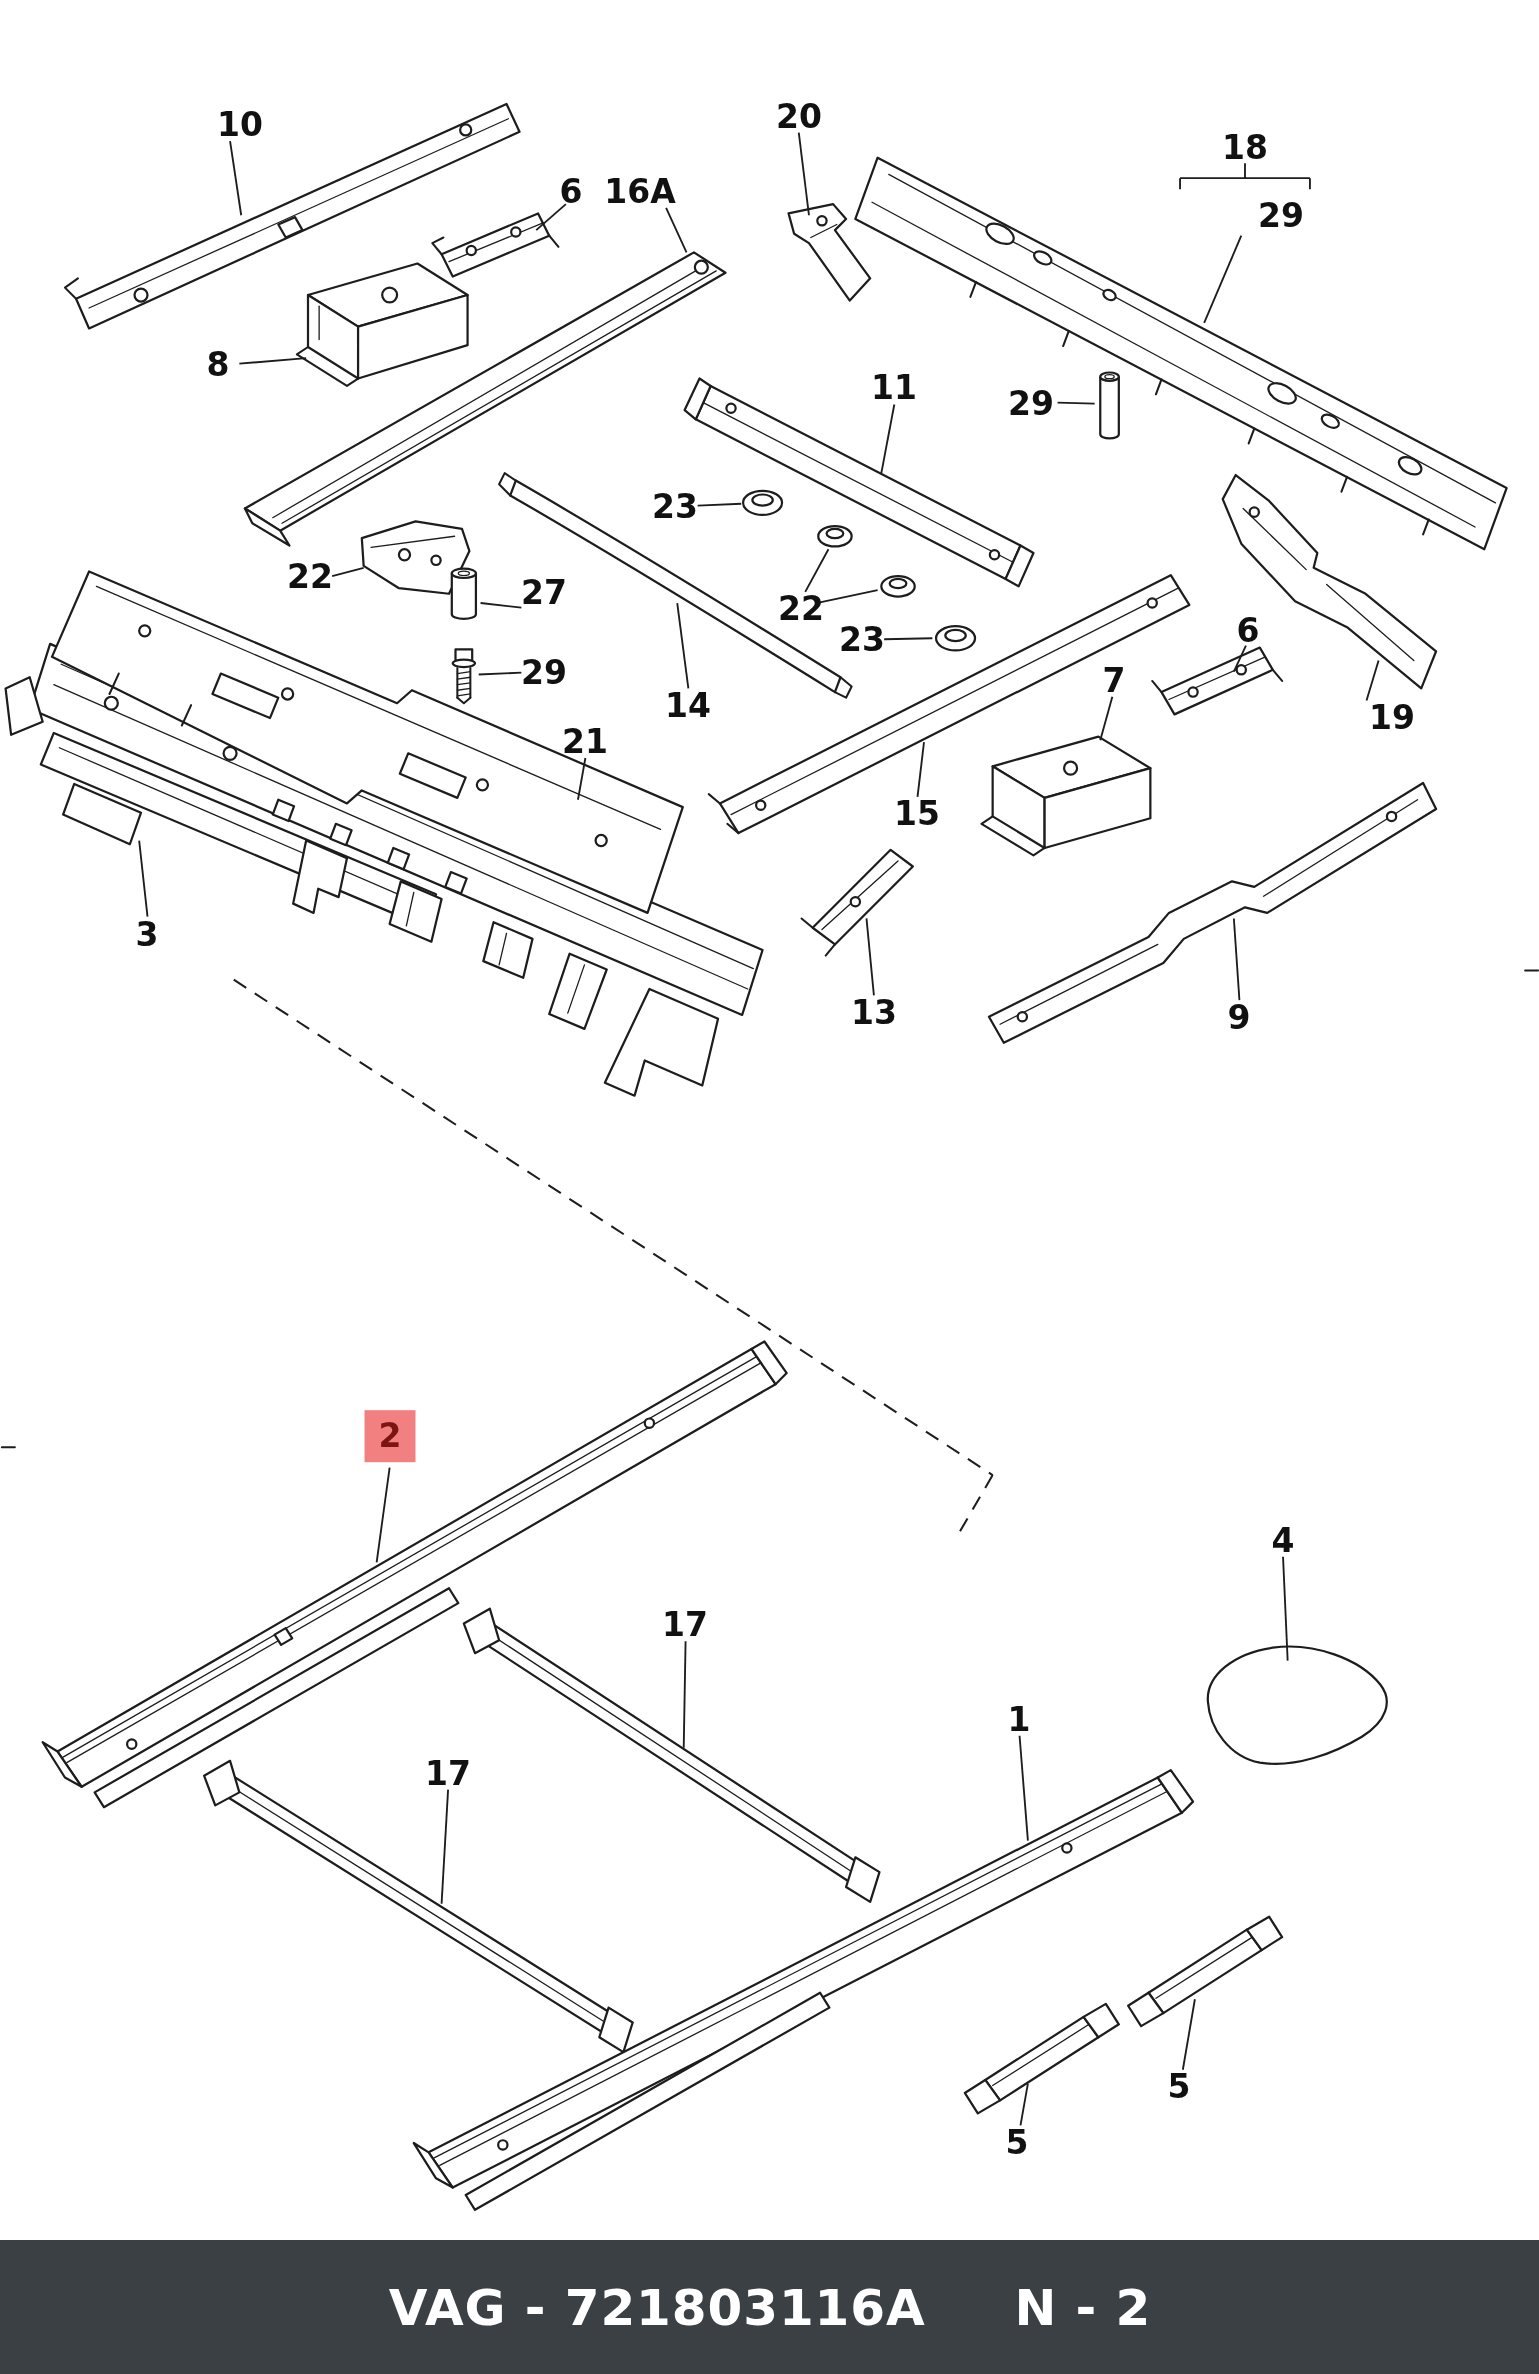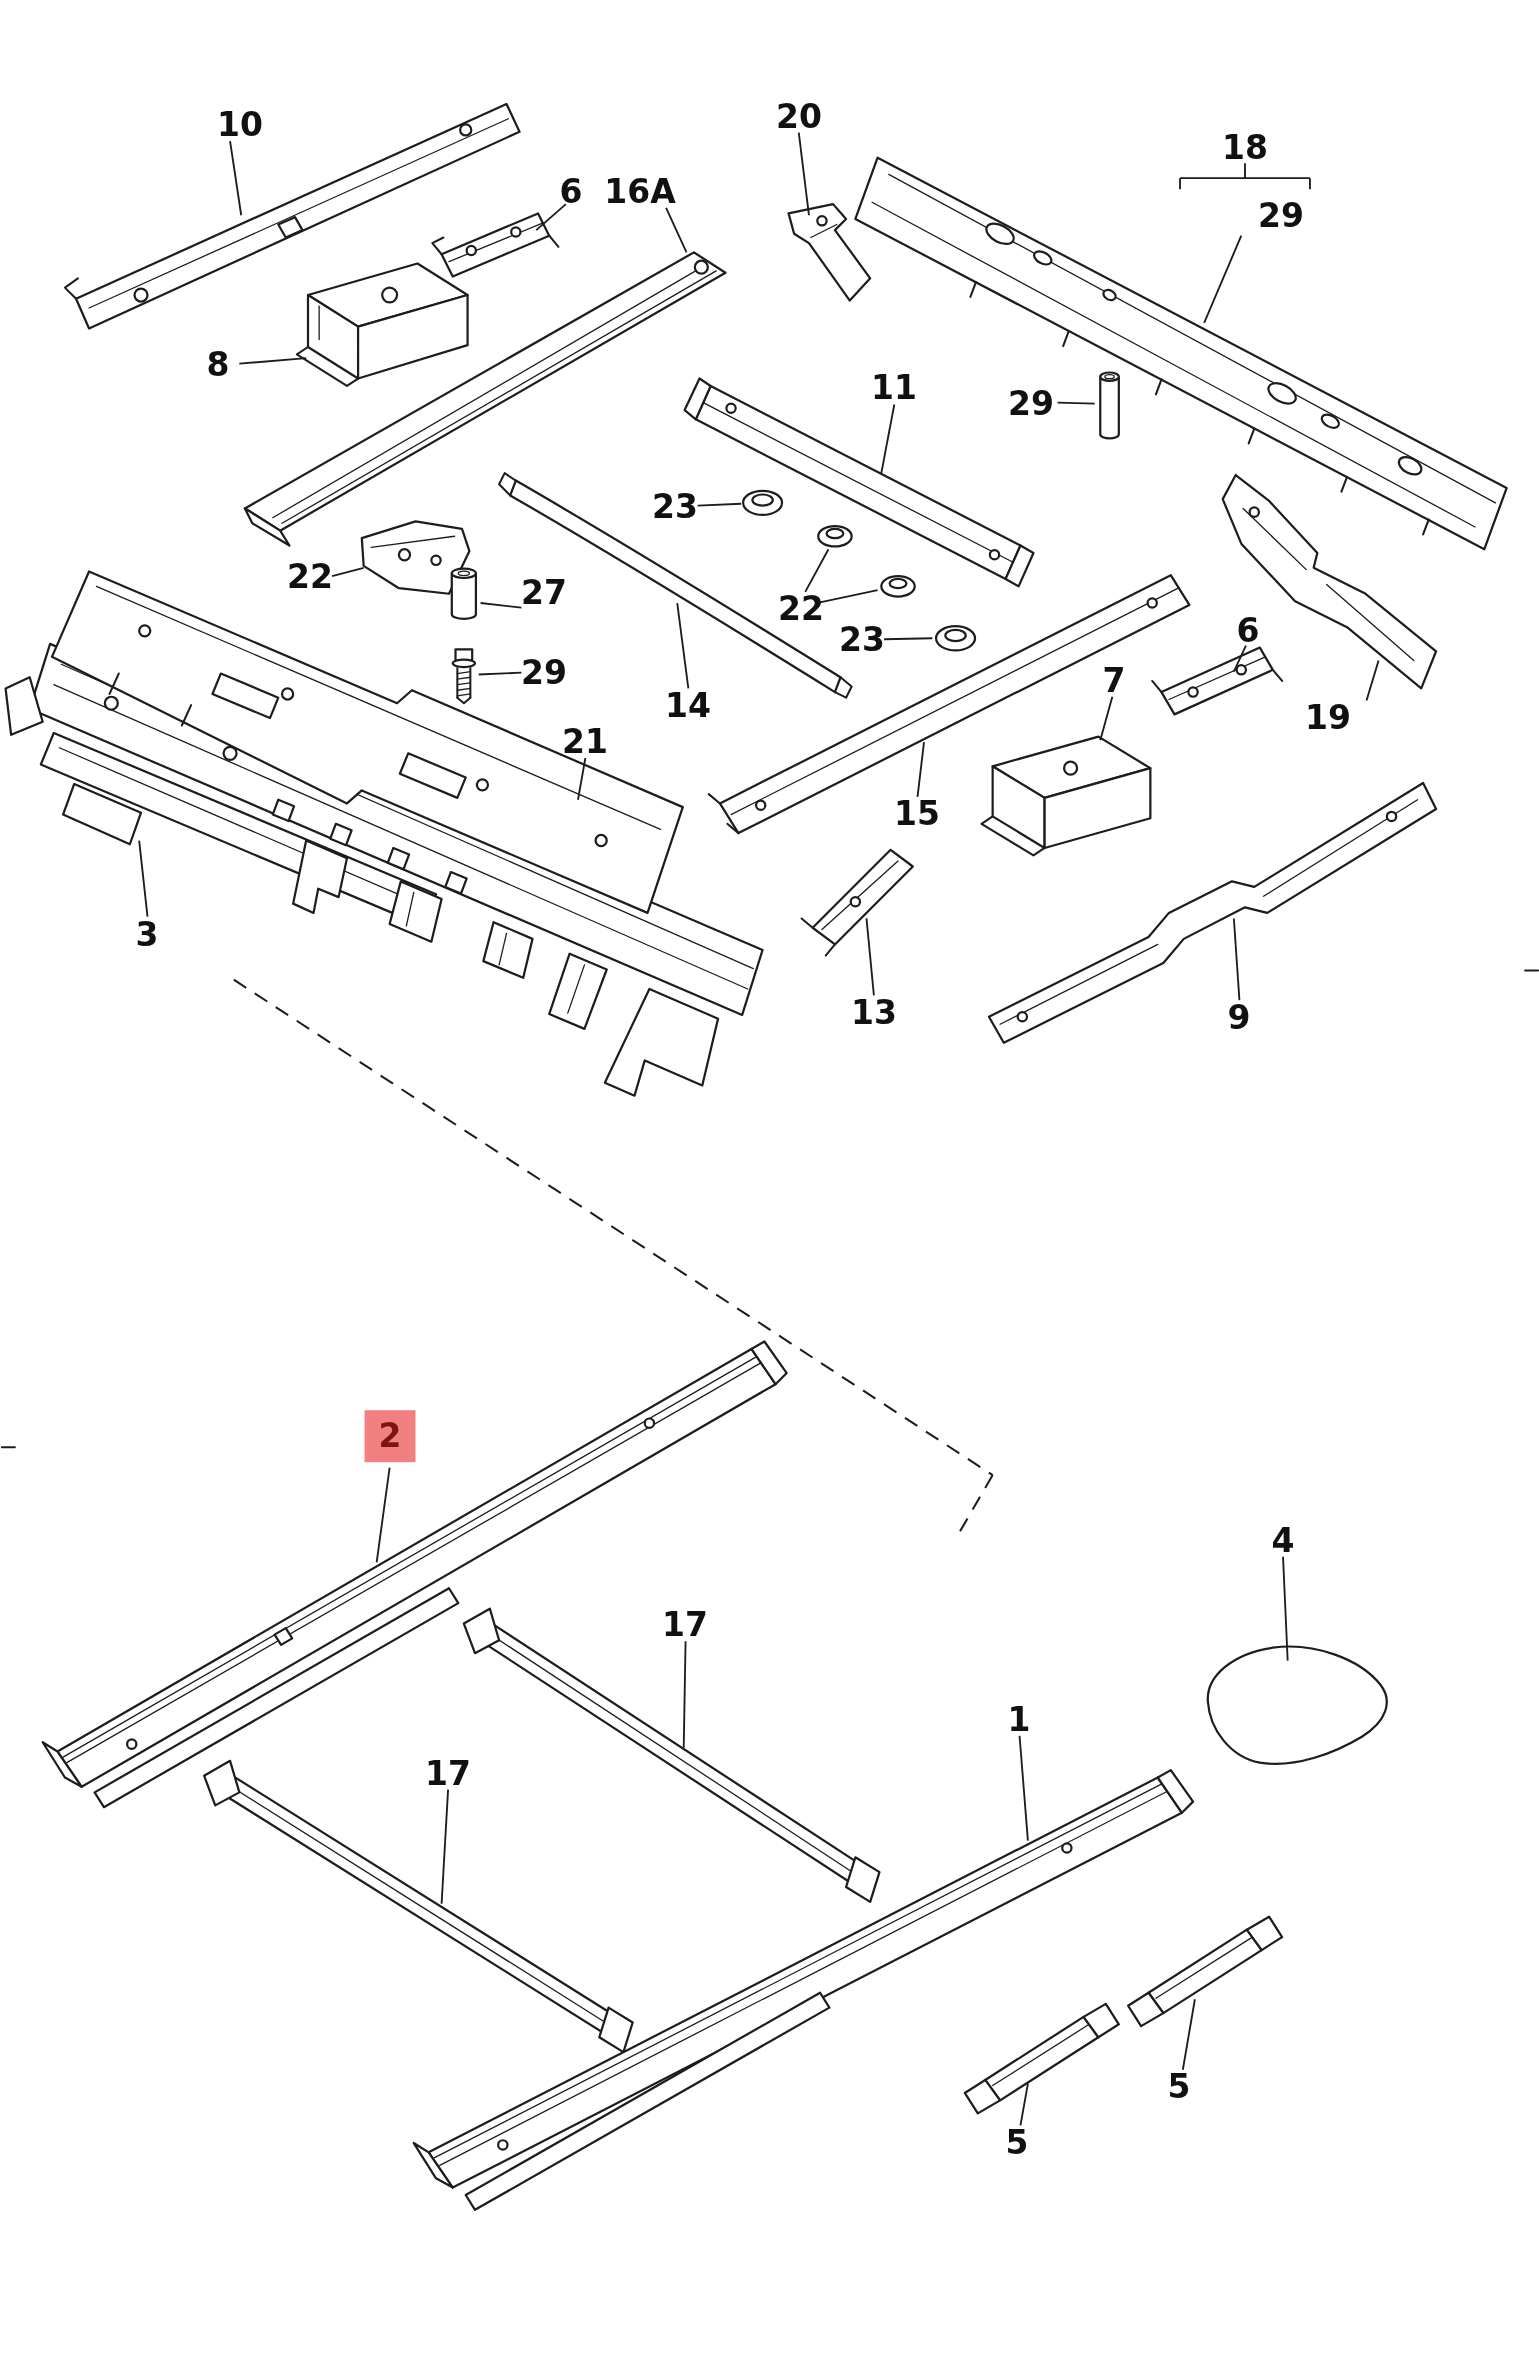--- a/index.html
+++ b/index.html
@@ -332,29 +332,33 @@
     <div class="callout" style="left:675px;top:506px">23</div>
     <div class="callout" style="left:801px;top:608px">22</div>
     <div class="callout" style="left:310px;top:576px">22</div>
     <div class="callout" style="left:544px;top:592px">27</div>
     <div class="callout" style="left:862px;top:639px">23</div>
     <div class="callout" style="left:544px;top:672px">29</div>
     <div class="callout" style="left:688px;top:705px">14</div>
     <div class="callout" style="left:585px;top:741px">21</div>
     <div class="callout" style="left:1248px;top:630px">6</div>
     <div class="callout" style="left:1114px;top:680px">7</div>
-    <div class="callout" style="left:1328px;top:717px">19</div>
+    <div class="callout" style="left:1392px;top:717px">19</div>
     <div class="callout" style="left:147px;top:934px">3</div>
     <div class="callout" style="left:917px;top:813px">15</div>
     <div class="callout" style="left:874px;top:1012px">13</div>
     <div class="callout" style="left:1239px;top:1017px">9</div>
     <div class="callout highlight" style="left:390px;top:1436px">2</div>
     <div class="callout" style="left:1283px;top:1540px">4</div>
     <div class="callout" style="left:685px;top:1624px">17</div>
     <div class="callout" style="left:448px;top:1773px">17</div>
     <div class="callout" style="left:1019px;top:1719px">1</div>
     <div class="callout" style="left:1179px;top:2086px">5</div>
     <div class="callout" style="left:1017px;top:2142px">5</div>
   </div>
 
+  <div class="footer">
+    <span>VAG - 721803116A</span>
+    <span>N - 2</span>
+  </div>
 
 </div>
 
 
 </body></html>

